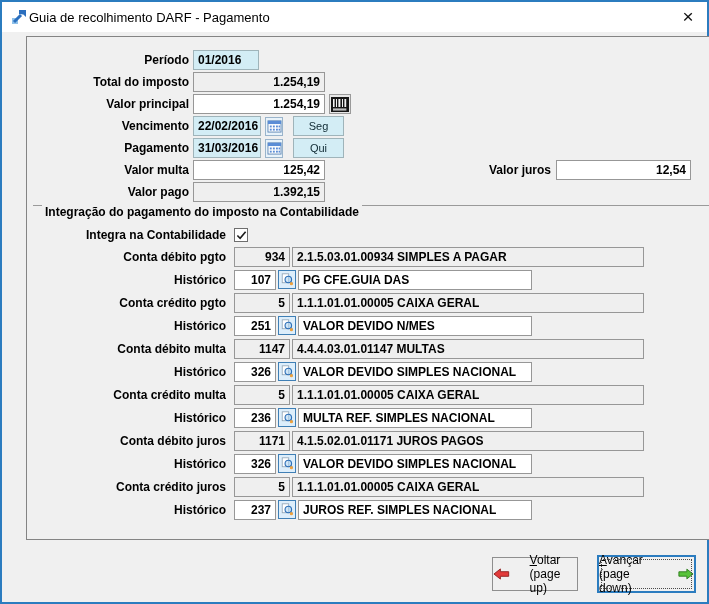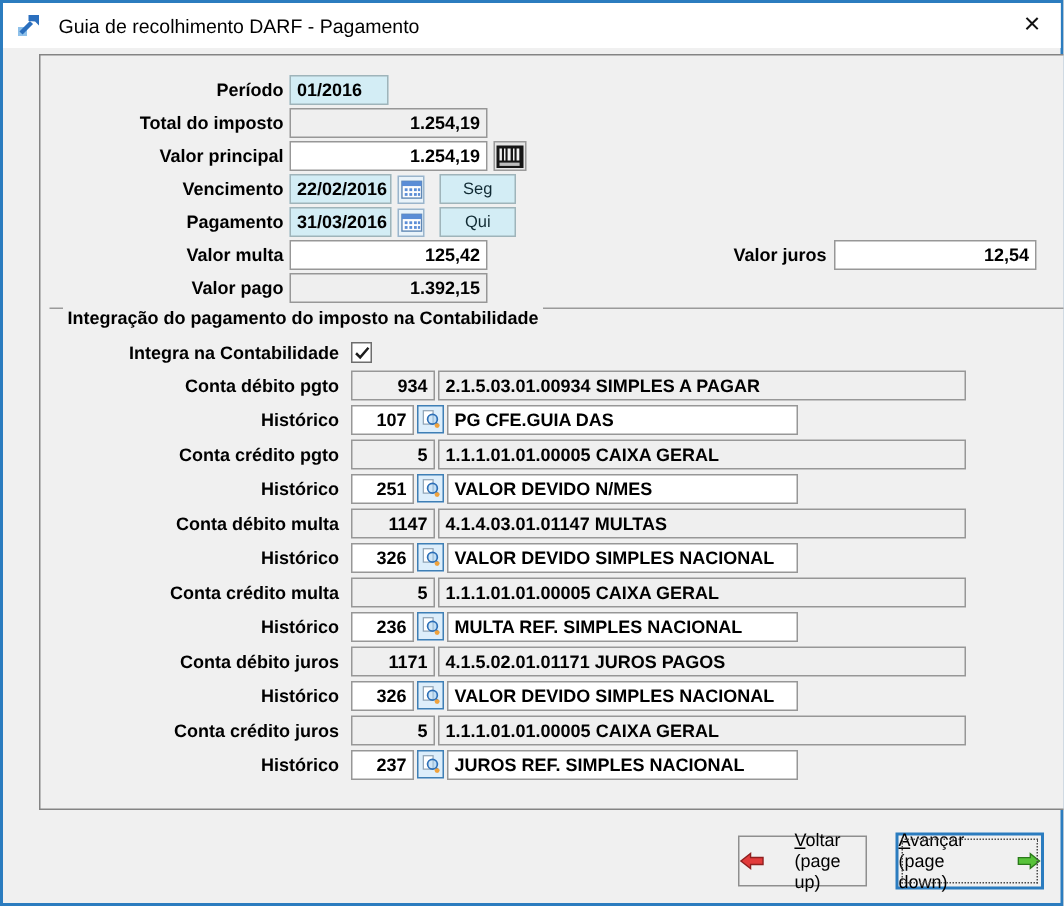--- a/index.html
+++ b/index.html
@@ -3,21 +3,21 @@
 <meta charset="utf-8">
 <style>
   html,body{margin:0;padding:0;background:#cfcfcf;}
   .stage{position:relative;width:709px;height:604px;font-family:"Liberation Sans",sans-serif;
          -webkit-font-smoothing:antialiased;}
   .dialog{position:absolute;inset:0;background:#f0f0f0;border:2px solid #2b7cbf;box-sizing:border-box;}
 
   
   .titlebar{height:30px;background:#ffffff;display:flex;align-items:center;padding-left:9px;position:relative;}
   .app-icon{width:16px;height:16px;display:inline-block;}
-  .title{font-size:13px;color:#000;margin-left:12px;}
+  .title{font-size:13px;color:#000;margin-left:2px;}
   .close-btn{position:absolute;right:0;top:0;width:38px;height:30px;display:flex;align-items:center;
              justify-content:center;font-size:19px;font-weight:400;color:#111;cursor:default;background:#fff;border:0;}
 
   
   .panel{position:absolute;left:24px;top:34px;width:693px;height:504px;border:1px solid #848484;
          box-sizing:border-box;background:#f0f0f0;padding-top:12px;}
 
   
   .frow{display:flex;align-items:center;height:22px;}
   .flabel{width:162px;text-align:right;font-size:12px;font-weight:bold;color:#000;padding-right:4px;flex:none;}
@@ -228,21 +228,21 @@
         <line x1="11.8" y1="10.8" x2="14.2" y2="13.2" stroke="#2c6fb7" stroke-width="1.6"></line>
         <circle cx="12.8" cy="13.2" r="2" fill="#f0a23c"></circle>
       </svg>
     </button>
     <div class="fld cdesc">VALOR DEVIDO N/MES</div>
   </div>
           <div class="crow conta">
     <div class="clabel">Conta débito multa</div>
     <div class="fld cnum">1147</div>
 
-    <div class="fld cdesc">4.1.4.03.01.01147 MULTAS</div>
+    <div class="fld cdesc">4.4.4.03.01.01147 MULTAS</div>
   </div>
           <div class="crow hist">
     <div class="clabel">Histórico</div>
     <div class="fld cnum">326</div>
     <button class="lookup">
       <svg viewBox="0 0 16 16" width="13" height="13">
         <rect x="1.5" y="1" width="8" height="11" fill="#ffffff" stroke="#8fa3b5" stroke-width="1"></rect>
         <circle cx="9" cy="8" r="4" fill="rgba(170,210,240,0.55)" stroke="#2c6fb7" stroke-width="1.4"></circle>
         <line x1="11.8" y1="10.8" x2="14.2" y2="13.2" stroke="#2c6fb7" stroke-width="1.6"></line>
         <circle cx="12.8" cy="13.2" r="2" fill="#f0a23c"></circle>

